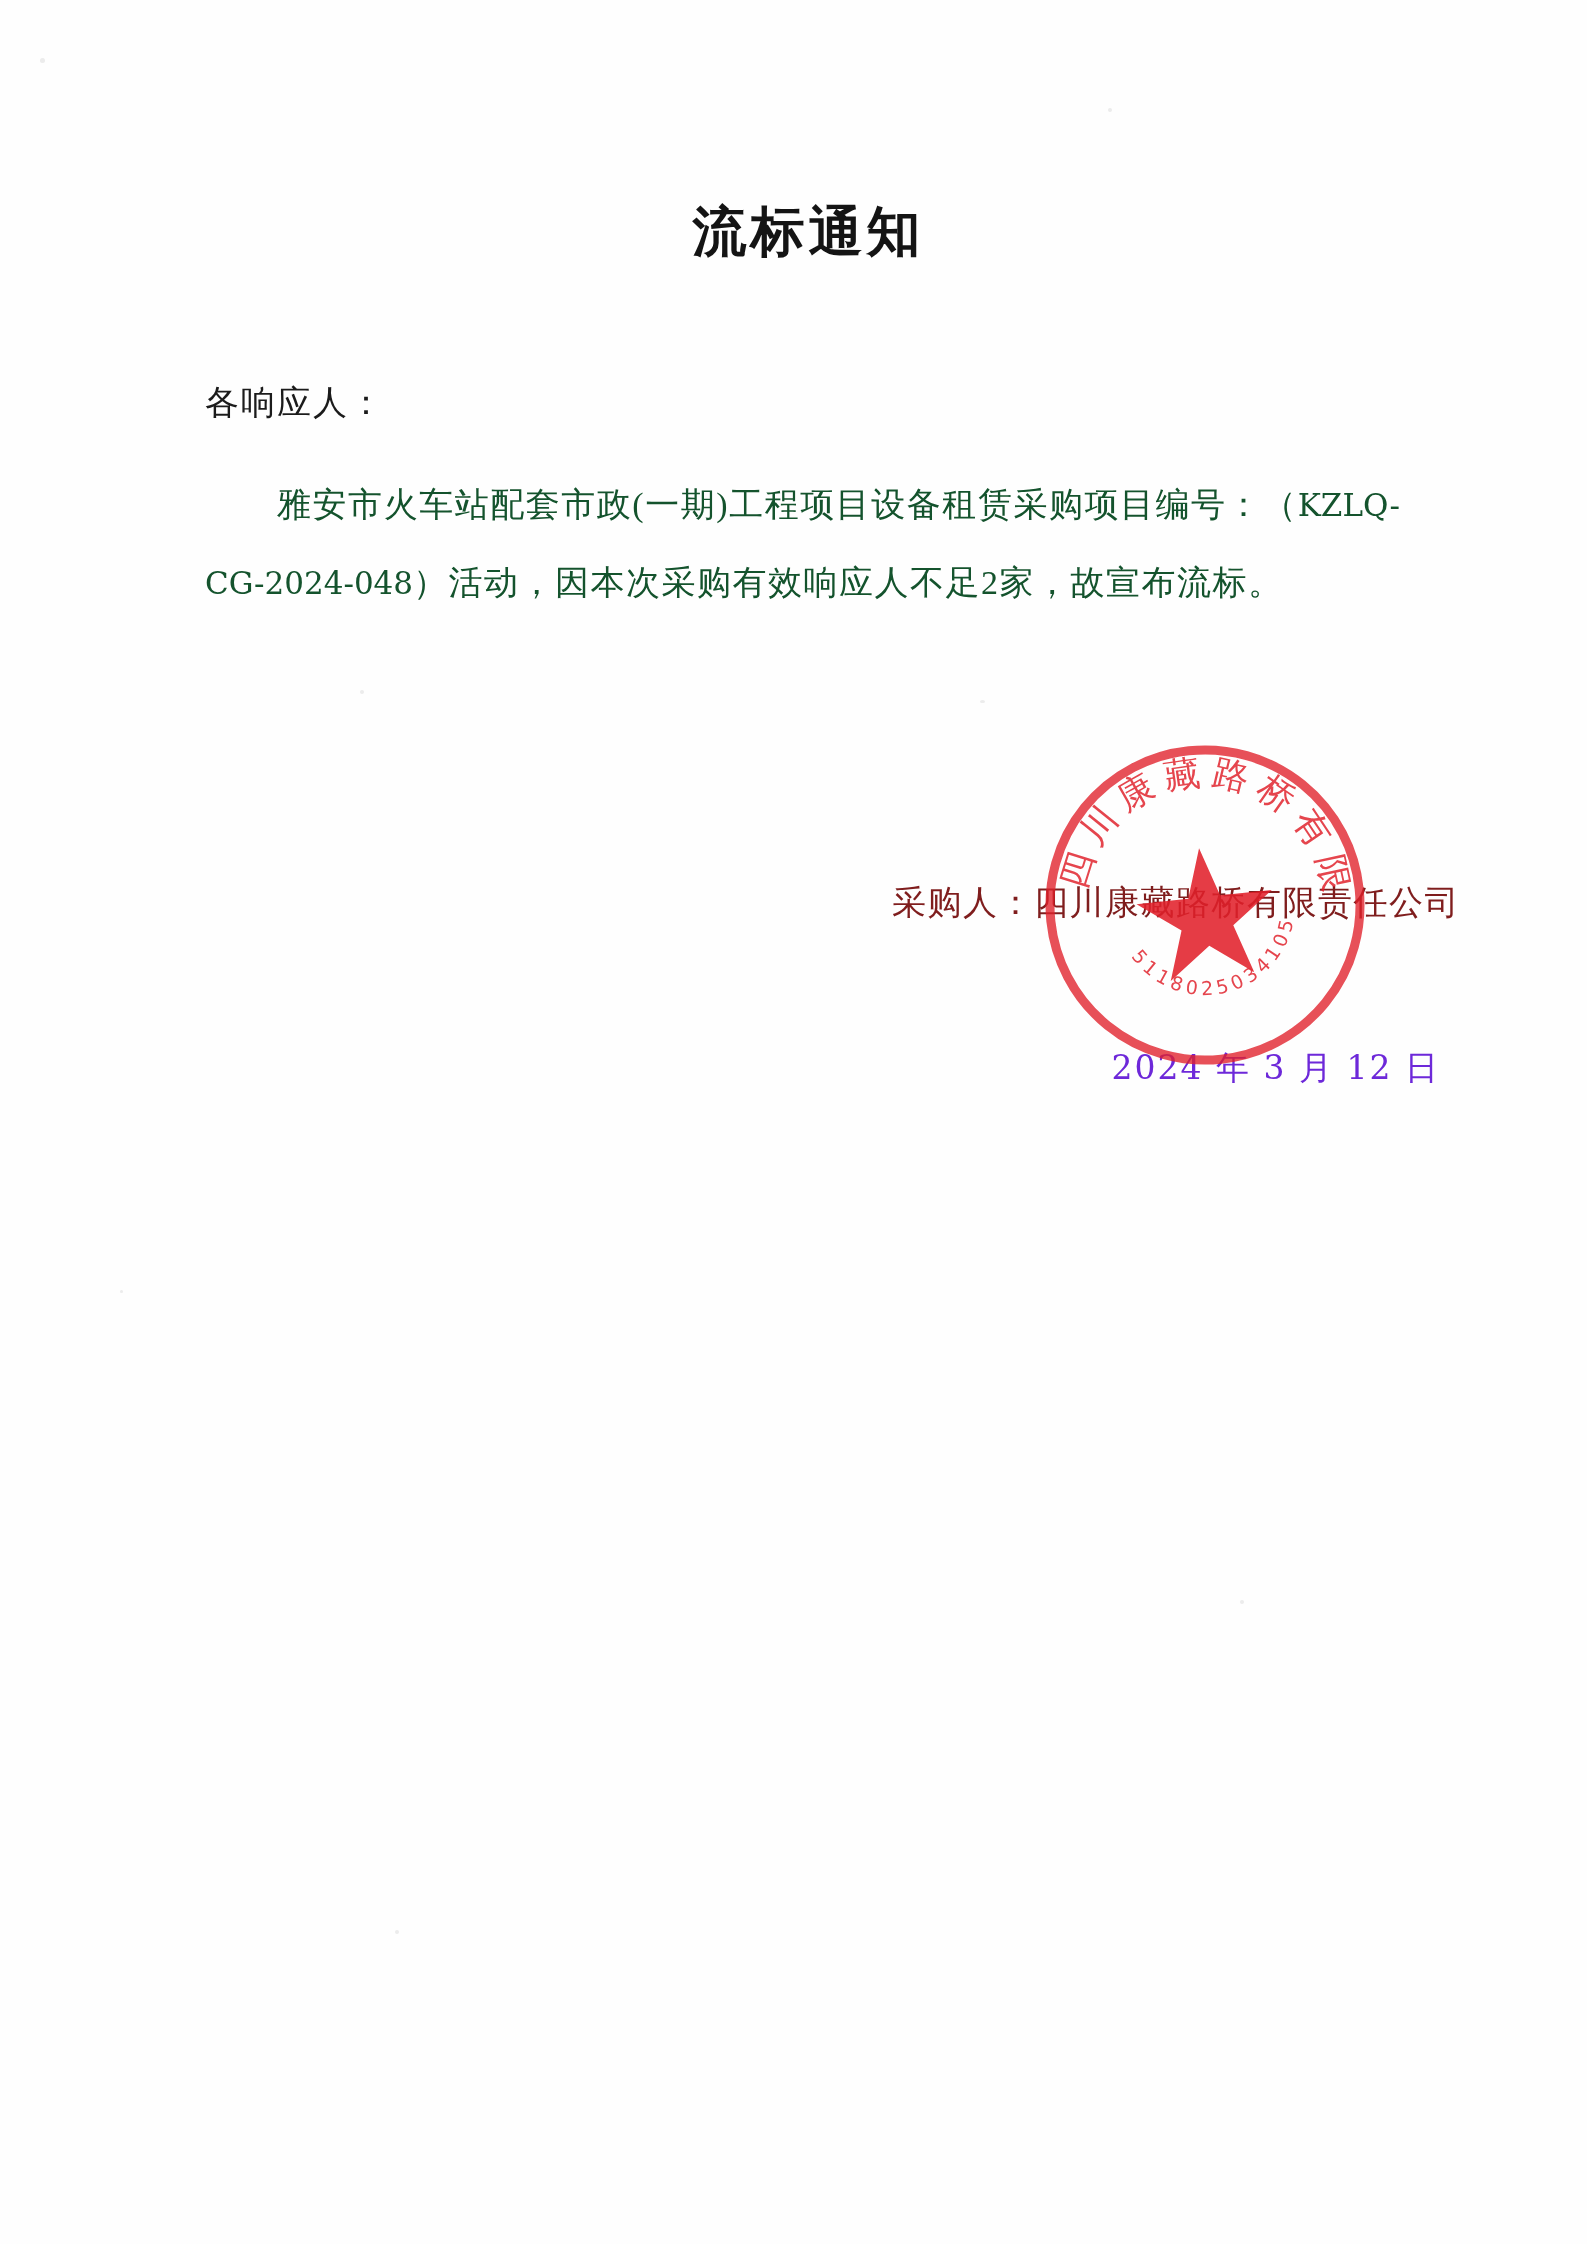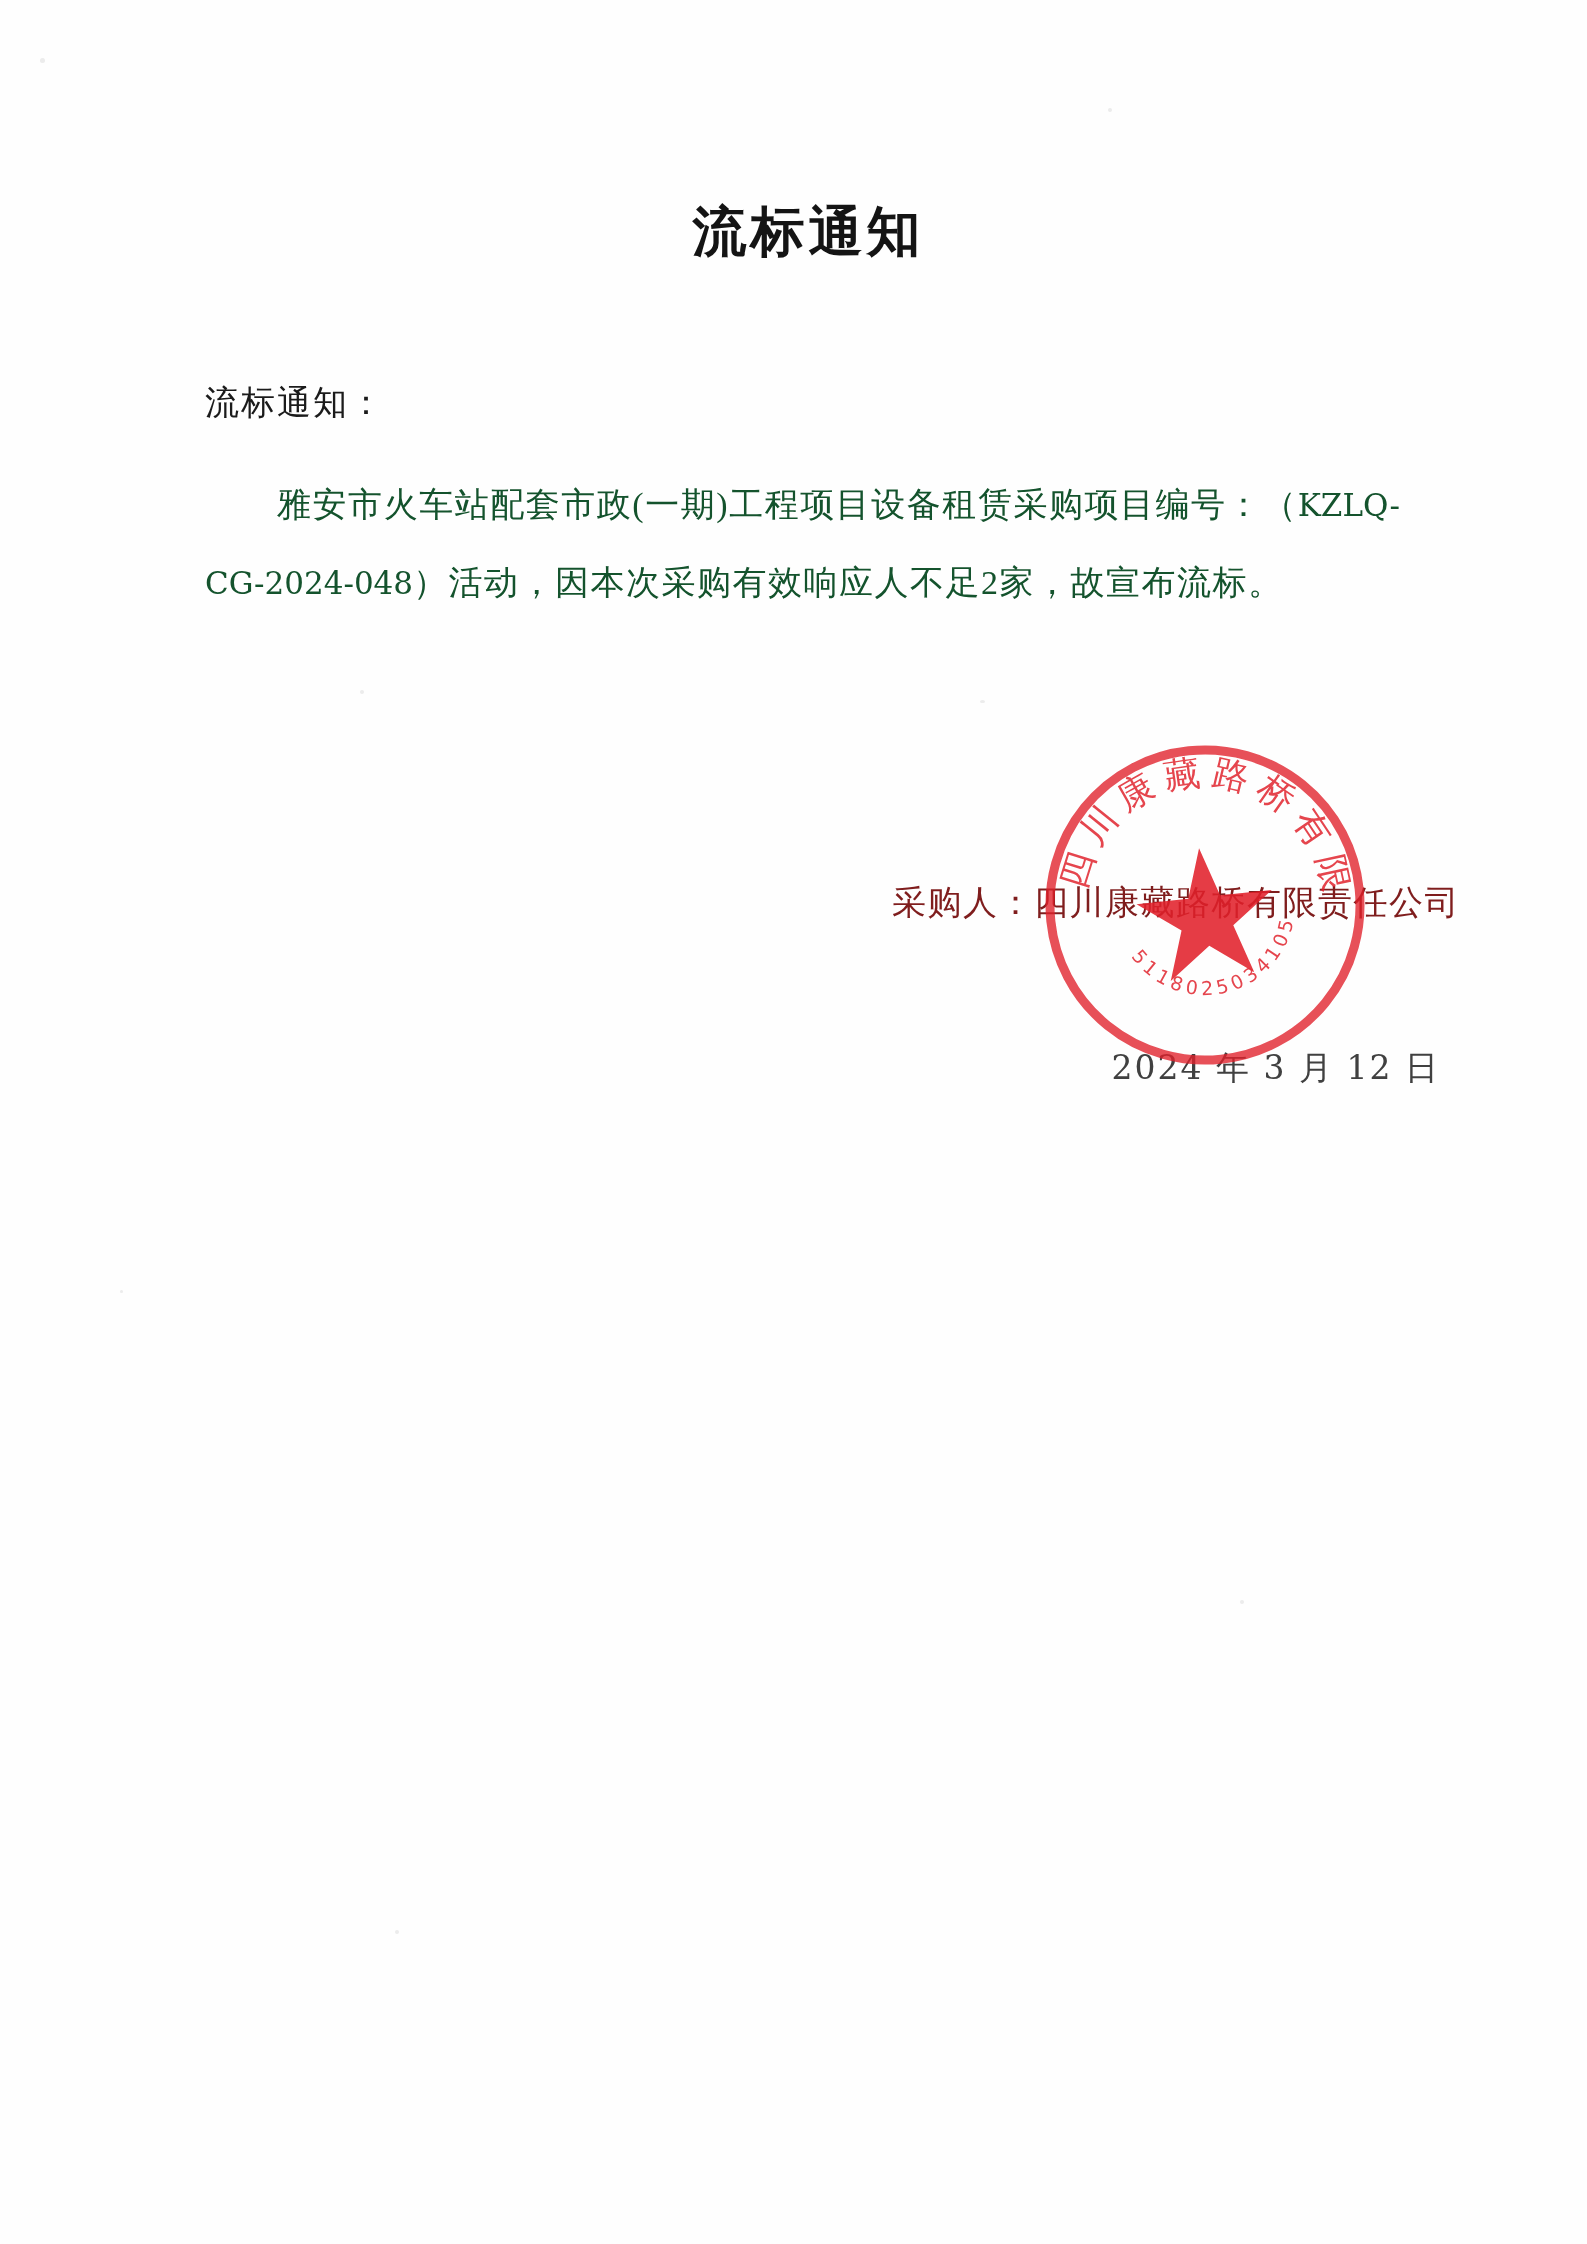--- a/index.html
+++ b/index.html
@@ -87,21 +87,21 @@
 
   .date-line {
     position: absolute;
     top: 1046px;
     left: 0;
     width: 1440px;
     text-align: right;
     font-size: 33px;
     letter-spacing: 2px;
     font-family: "DejaVu Serif", "Liberation Serif", serif;
-    color: #404040;
+    color: #6d28d9;
   }
 
   
   .seal {
     position: absolute;
     left: 1040px;
     top: 740px;
     width: 330px;
     height: 330px;
     transform: rotate(-6deg);
@@ -118,21 +118,21 @@
   <div class="speck" style="left:40px;  top:58px;  width:5px; height:5px;"></div>
   <div class="speck" style="left:1108px;top:108px; width:4px; height:4px;"></div>
   <div class="speck" style="left:360px; top:690px; width:4px; height:4px;"></div>
   <div class="speck" style="left:980px; top:700px; width:5px; height:3px;"></div>
   <div class="speck" style="left:395px; top:1930px;width:4px; height:4px;"></div>
   <div class="speck" style="left:1240px;top:1600px;width:4px; height:4px;"></div>
   <div class="speck" style="left:120px; top:1290px;width:3px; height:3px;"></div>
 
   <h1 class="doc-title">流标通知</h1>
 
-  <div class="salutation">流标通知：</div>
+  <div class="salutation">各响应人：</div>
 
   <div class="body-block">
     <span class="indent"></span><span>雅安市火车站配套市政(一期)工程项目设备租赁采购项目编号：（</span><span class="latin">KZLQ-CG-2024-048</span><span>）活动，因本次采购有效响应人不足2家，故宣布流标。</span>
   </div>
 
   <div class="signature-line">采购人：四川康藏路桥有限责任公司</div>
 
   <div class="date-line">2024 年 3 月 12 日</div>
 
   <div class="seal">

